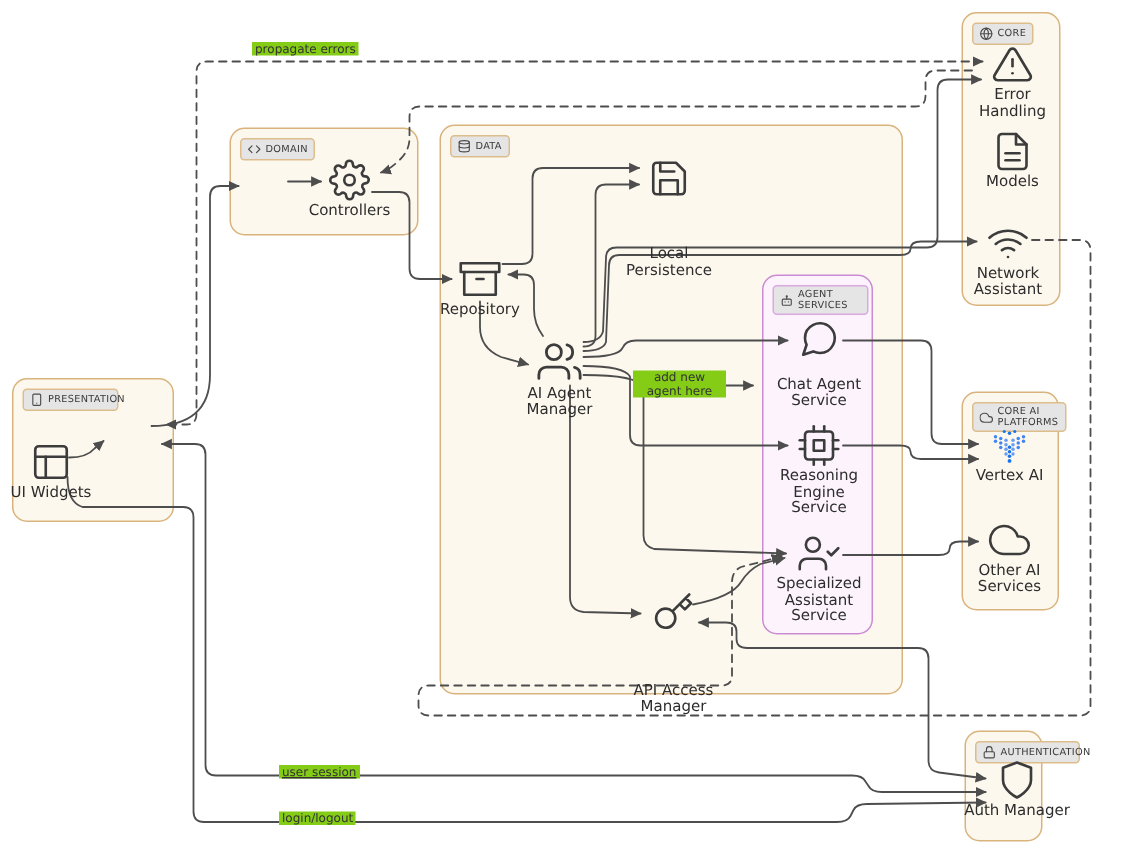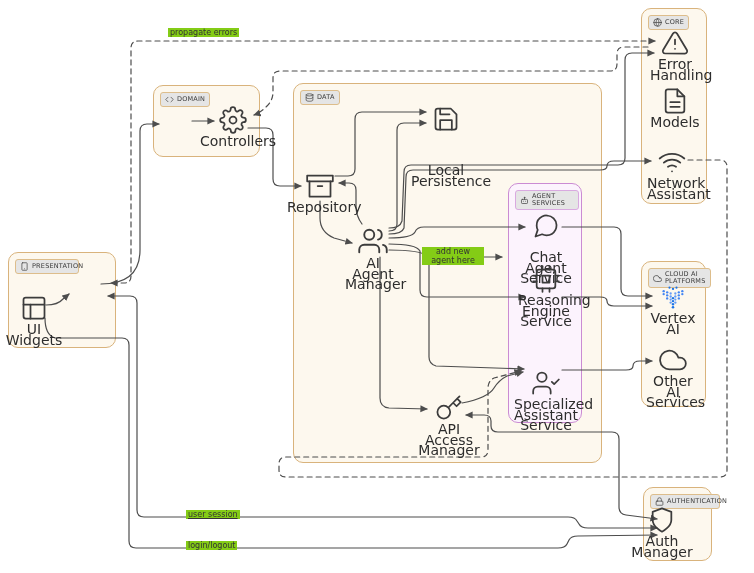--- a/index.html
+++ b/index.html
@@ -13,21 +13,21 @@
   }
   .box.agent{border-color:#cb8bd3;background:#fcf3fd;}
   .pill{
     position:absolute;top:6px;left:6px;display:inline-flex;align-items:center;gap:3px;
     background:#e5e5e5;border:1px solid #ddbd8b;border-radius:3px;padding:2px 4px;
     font-size:6.5px;line-height:7px;letter-spacing:.2px;color:#3a3a3a;max-width:54px;
   }
   .pill.agent{border-color:#d9a9e0;}
   .pill svg{flex:0 0 auto;}
   .node{position:absolute;display:flex;flex-direction:column;align-items:center;text-align:center;}
-  .nlabel{margin-top:2px;font-size:14px;line-height:10.5px;color:#2d2d2d;}
+  .nlabel{margin-top:2px;font-size:10px;line-height:10.5px;color:#2d2d2d;}
   .nlabel.brk{word-break:break-all;}
   .ann{
     position:absolute;font-size:8px;line-height:9px;color:#333;background:#84cc16;
     padding:0 2px;text-align:center;
   }
   svg.edges{position:absolute;left:0;top:0;z-index:3;}
   .node{z-index:4;}
   .ann{z-index:5;}
   .box{z-index:1;}
   .ic{stroke:#3c3c3c;fill:none;stroke-width:1.5;stroke-linecap:round;stroke-linejoin:round;}
@@ -41,21 +41,21 @@
   <div class="box" style="left:8px;top:252px;width:108px;height:96px;">
     <span class="pill">
       <svg class="pic" width="9" height="9" viewBox="0 0 24 24">
           <rect x="5" y="2" width="14" height="20" rx="2"></rect>
           <line x1="12" y1="18" x2="12.01" y2="18"></line>
         </svg>
       <span>PRESENTATION</span>
     </span>
   </div>
 
-  <div class="box" style="left:153px;top:85px;width:107px;height:72px;">
+  <div class="box" style="left:153px;top:85px;width:126px;height:72px;">
     <span class="pill">
       <svg class="pic" width="9" height="9" viewBox="0 0 24 24">
           <polyline points="16 18 22 12 16 6"></polyline>
           <polyline points="8 6 2 12 8 18"></polyline>
         </svg>
       <span>DOMAIN</span>
     </span>
   </div>
 
   <div class="box" style="left:293px;top:83px;width:309px;height:380px;">
@@ -91,25 +91,25 @@
         </svg>
       <span>CORE</span>
     </span>
   </div>
 
   <div class="box" style="left:641px;top:261px;width:65px;height:146px;">
     <span class="pill">
       <svg class="pic" width="9" height="9" viewBox="0 0 24 24">
           <path d="M18 10h-1.3A8 8 0 1 0 9 20h9a5 5 0 0 0 0-10z"></path>
         </svg>
-      <span>CLOUD AI PLATFORMS</span>
-    </span>
-  </div>
-
-  <div class="box" style="left:643px;top:487px;width:69px;height:74px;">
+      <span>CORE AI PLATFORMS</span>
+    </span>
+  </div>
+
+  <div class="box" style="left:643px;top:487px;width:52px;height:74px;">
     <span class="pill" style="max-width:60px;">
       <svg class="pic" width="9" height="9" viewBox="0 0 24 24">
           <rect x="3" y="11" width="18" height="11" rx="2"></rect>
           <path d="M7 11V7a5 5 0 0 1 10 0v4"></path>
         </svg>
       <span>AUTHENTICATION</span>
     </span>
   </div>
 
   <svg class="edges" width="754" height="573" viewBox="0 0 754 573">
@@ -198,46 +198,46 @@
     <div class="nlabel" style="width:56px;">AI Agent Manager</div>
   </div>
 
   <div class="node" style="left:516px;top:212px;width:60px;">
     <svg class="ic" width="28" height="28" viewBox="0 0 24 24">
         <path d="M21 11.5a8.38 8.38 0 0 1-.9 3.8 8.5 8.5 0 0 1-7.6 4.7 8.38 8.38 0 0 1-3.8-.9L3 21l1.9-5.7a8.38 8.38 0 0 1-.9-3.8 8.5 8.5 0 0 1 4.7-7.6 8.38 8.38 0 0 1 3.8-.9h.5a8.48 8.48 0 0 1 8 8v.5z"></path>
       </svg>
     <div class="nlabel" style="width:58px;margin-top:12px;">Chat Agent Service</div>
   </div>
 
-  <div class="node" style="left:516px;top:265px;width:60px;">
+  <div class="node" style="left:516px;top:283px;width:60px;">
     <svg class="ic" width="28" height="28" viewBox="0 0 24 24">
         <rect x="4" y="4" width="16" height="16" rx="2"></rect>
         <rect x="9" y="9" width="6" height="6"></rect>
         <line x1="9" y1="1" x2="9" y2="4"></line>
         <line x1="15" y1="1" x2="15" y2="4"></line>
         <line x1="9" y1="20" x2="9" y2="23"></line>
         <line x1="15" y1="20" x2="15" y2="23"></line>
         <line x1="20" y1="9" x2="23" y2="9"></line>
         <line x1="20" y1="14" x2="23" y2="14"></line>
         <line x1="1" y1="9" x2="4" y2="9"></line>
         <line x1="1" y1="14" x2="4" y2="14"></line>
       </svg>
     <div class="nlabel" style="width:56px;">Reasoning Engine Service</div>
   </div>
 
-  <div class="node" style="left:512px;top:369px;width:68px;">
+  <div class="node" style="left:512px;top:355px;width:68px;">
     <svg class="ic" width="28" height="28" viewBox="0 0 24 24">
         <path d="M16 21v-2a4 4 0 0 0-4-4H5a4 4 0 0 0-4 4v2"></path>
         <circle cx="8.5" cy="7" r="4"></circle>
         <polyline points="17 11 19 13 23 9"></polyline>
       </svg>
     <div class="nlabel" style="width:64px;">Specialized Assistant Service</div>
   </div>
 
-  <div class="node" style="left:415px;top:394px;width:68px;">
+  <div class="node" style="left:415px;top:394px;width:68px;gap:32px;">
     <svg class="ic" width="28" height="28" viewBox="0 0 24 24">
         <path d="M21 2l-2 2m-7.61 7.61a5.5 5.5 0 1 1-7.778 7.778 5.5 5.5 0 0 1 7.777-7.777zm0 0L15.5 7.5m0 0l3 3L22 7l-3-3m-3.5 3.5L19 4"></path>
       </svg>
     <div class="nlabel" style="width:62px;">API Access Manager</div>
   </div>
 
   <div class="node" style="left:649px;top:29px;width:52px;">
     <svg class="ic" width="28" height="28" viewBox="0 0 24 24">
         <path d="M10.29 3.86L1.82 18a2 2 0 0 0 1.71 3h16.94a2 2 0 0 0 1.71-3L13.71 3.86a2 2 0 0 0-3.42 0z"></path>
         <line x1="12" y1="9" x2="12" y2="13"></line>
@@ -303,21 +303,21 @@
     <div class="nlabel" style="width:54px;text-align:center;">Vertex AI</div>
   </div>
 
   <div class="node" style="left:645px;top:346px;width:56px;">
     <svg class="ic" width="28" height="28" viewBox="0 0 24 24">
         <path d="M18 10h-1.3A8 8 0 1 0 9 20h9a5 5 0 0 0 0-10z"></path>
       </svg>
     <div class="nlabel" style="width:54px;">Other AI Services</div>
   </div>
 
-  <div class="node" style="left:618px;top:506px;width:88px;">
+  <div class="node" style="left:634px;top:506px;width:88px;">
     <svg class="ic" width="28" height="28" viewBox="0 0 24 24">
         <path d="M12 22s8-4 8-10V5l-8-3-8 3v7c0 6 8 10 8 10z"></path>
       </svg>
     <div class="nlabel" style="width:84px;">Auth Manager</div>
   </div>
 
   <div class="ann" style="left:168px;top:28px;">propagate errors</div>
   <div class="ann" style="left:422px;top:247px;width:58px;">add new agent here</div>
   <div class="ann" style="left:186px;top:510px;text-decoration:underline;">user session</div>
   <div class="ann" style="left:186px;top:541px;">login/logout</div>

